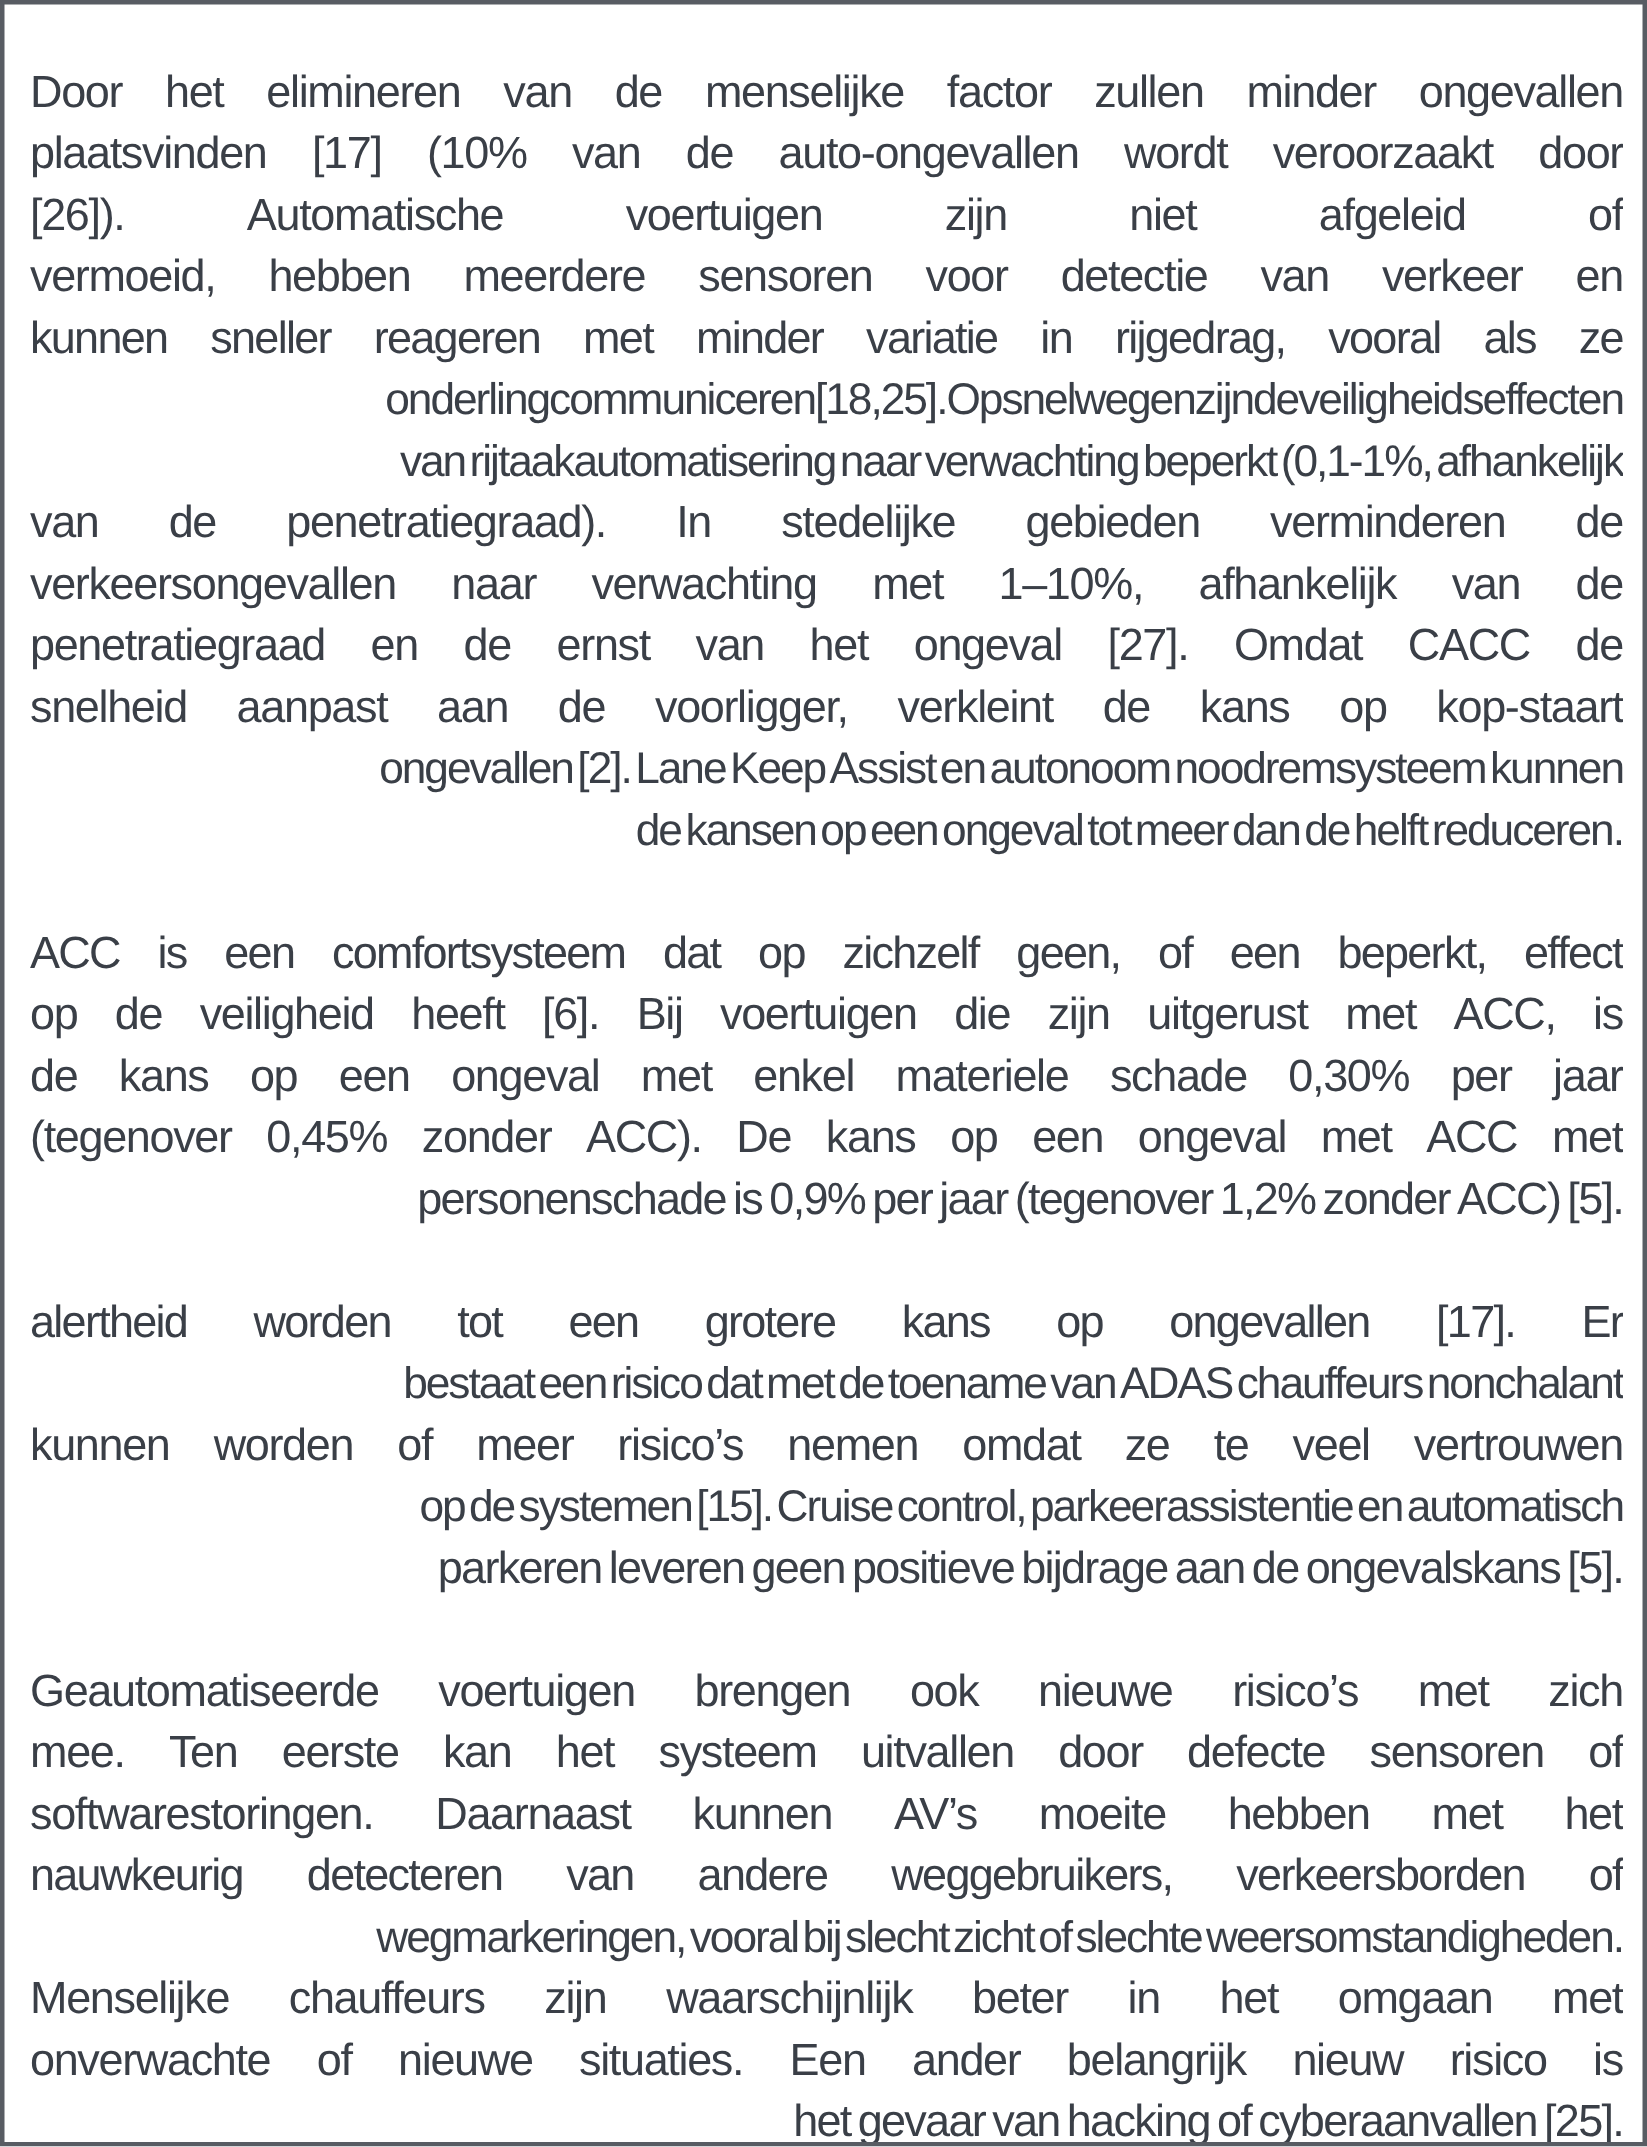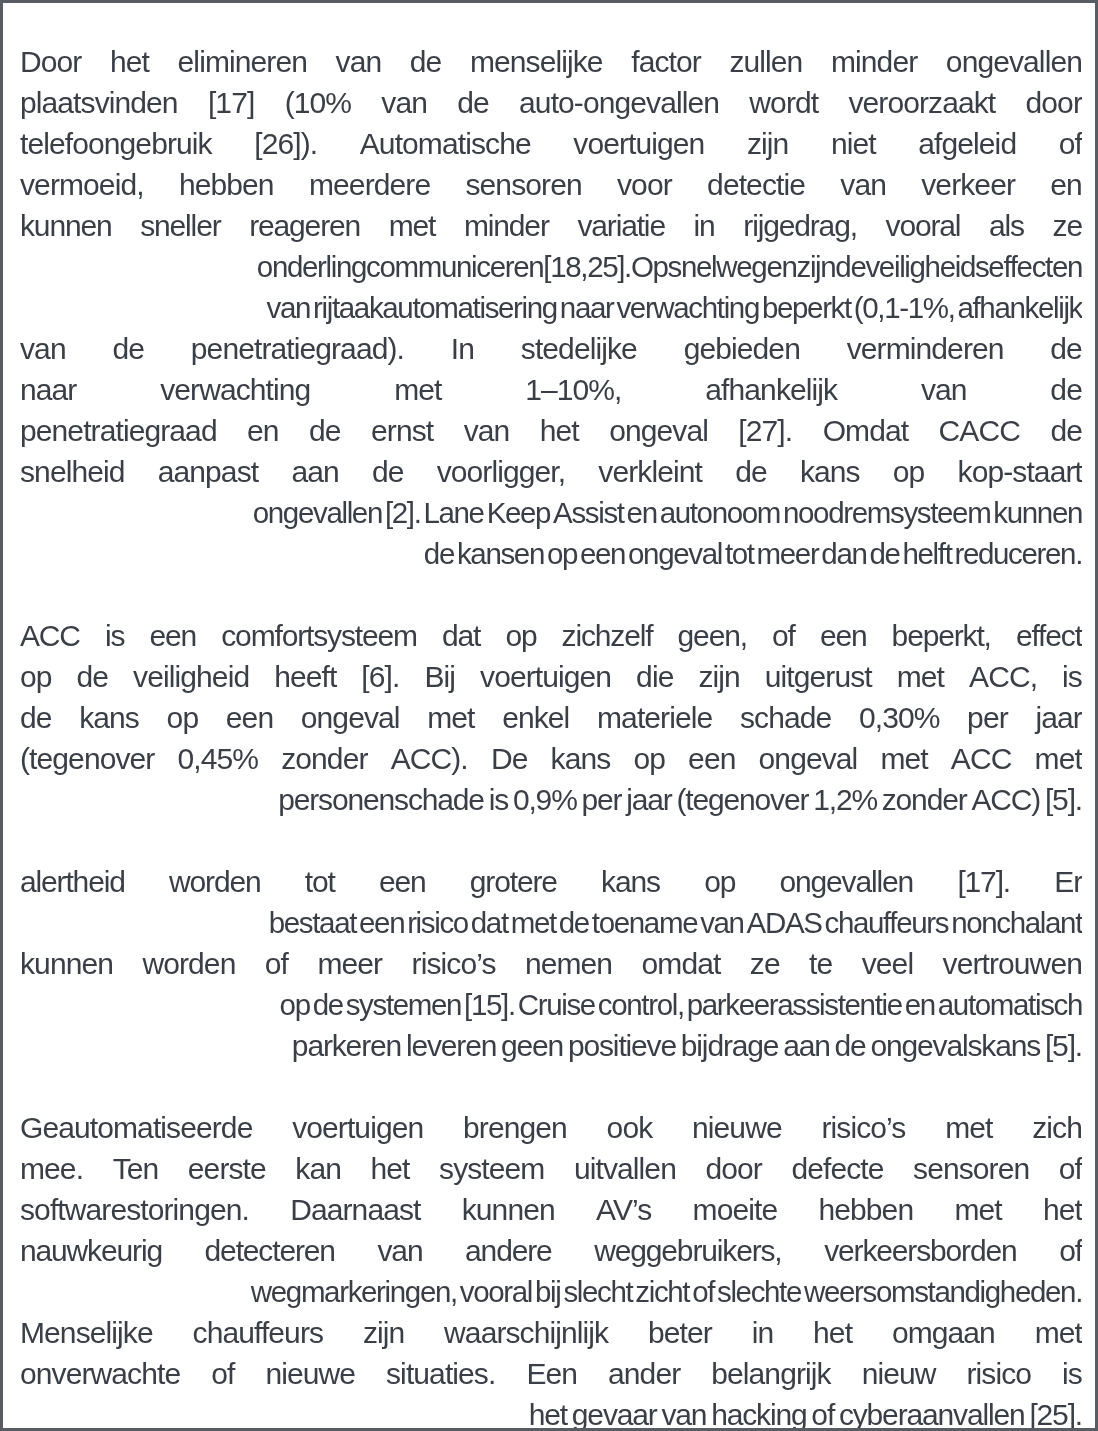--- a/index.html
+++ b/index.html
@@ -78,27 +78,27 @@
   }
 </style>
 </head>
 <body>
 
 <div class="page" style="border-color: rgb(88, 92, 99); background: rgb(255, 255, 255);">
   <div class="text-body" style="color: rgb(58, 63, 71);">
       <div class="paragraph">
         <div class="line just"><span class="w">Door</span><span class="w">het</span><span class="w">elimineren</span><span class="w">van</span><span class="w">de</span><span class="w">menselijke</span><span class="w">factor</span><span class="w">zullen</span><span class="w">minder</span><span class="w">ongevallen</span></div>
         <div class="line just"><span class="w">plaatsvinden</span><span class="w">[17]</span><span class="w">(10%</span><span class="w">van</span><span class="w">de</span><span class="w">auto-ongevallen</span><span class="w">wordt</span><span class="w">veroorzaakt</span><span class="w">door</span></div>
-        <div class="line just"><span class="w">telefoongebruik</span><span class="w">[26]).</span><span class="w">Automatische</span><span class="w">voertuigen</span><span class="w">zijn</span><span class="w">niet</span><span class="w">afgeleid</span><span class="w">of</span></div>
+        <div class="line just"><span class="w">[26]).</span><span class="w">Automatische</span><span class="w">voertuigen</span><span class="w">zijn</span><span class="w">niet</span><span class="w">afgeleid</span><span class="w">of</span></div>
         <div class="line just"><span class="w">vermoeid,</span><span class="w">hebben</span><span class="w">meerdere</span><span class="w">sensoren</span><span class="w">voor</span><span class="w">detectie</span><span class="w">van</span><span class="w">verkeer</span><span class="w">en</span></div>
         <div class="line just snug"><span class="w">kunnen</span><span class="w">sneller</span><span class="w">reageren</span><span class="w">met</span><span class="w">minder</span><span class="w">variatie</span><span class="w">in</span><span class="w">rijgedrag,</span><span class="w">vooral</span><span class="w">als</span><span class="w">ze</span></div>
         <div class="line last tight"><span class="w">onderlingcommuniceren[18,25].Opsnelwegenzijndeveiligheidseffecten</span></div>
         <div class="line last tight"><span class="w">van</span><span class="w">rijtaakautomatisering</span><span class="w">naar</span><span class="w">verwachting</span><span class="w">beperkt</span><span class="w">(0,1-1%,</span><span class="w">afhankelijk</span></div>
         <div class="line just"><span class="w">van</span><span class="w">de</span><span class="w">penetratiegraad).</span><span class="w">In</span><span class="w">stedelijke</span><span class="w">gebieden</span><span class="w">verminderen</span><span class="w">de</span></div>
-        <div class="line just"><span class="w">naar</span><span class="w">verwachting</span><span class="w">met</span><span class="w">1–10%,</span><span class="w">afhankelijk</span><span class="w">van</span><span class="w">de</span></div>
+        <div class="line just"><span class="w">verkeersongevallen</span><span class="w">naar</span><span class="w">verwachting</span><span class="w">met</span><span class="w">1–10%,</span><span class="w">afhankelijk</span><span class="w">van</span><span class="w">de</span></div>
         <div class="line just"><span class="w">penetratiegraad</span><span class="w">en</span><span class="w">de</span><span class="w">ernst</span><span class="w">van</span><span class="w">het</span><span class="w">ongeval</span><span class="w">[27].</span><span class="w">Omdat</span><span class="w">CACC</span><span class="w">de</span></div>
         <div class="line just"><span class="w">snelheid</span><span class="w">aanpast</span><span class="w">aan</span><span class="w">de</span><span class="w">voorligger,</span><span class="w">verkleint</span><span class="w">de</span><span class="w">kans</span><span class="w">op</span><span class="w">kop-staart</span></div>
         <div class="line last tight"><span class="w">ongevallen</span><span class="w">[2].</span><span class="w">Lane</span><span class="w">Keep</span><span class="w">Assist</span><span class="w">en</span><span class="w">autonoom</span><span class="w">noodremsysteem</span><span class="w">kunnen</span></div>
         <div class="line last tight"><span class="w">de</span><span class="w">kansen</span><span class="w">op</span><span class="w">een</span><span class="w">ongeval</span><span class="w">tot</span><span class="w">meer</span><span class="w">dan</span><span class="w">de</span><span class="w">helft</span><span class="w">reduceren.</span></div>
       </div>
       <div class="paragraph">
         <div class="line just snug"><span class="w">ACC</span><span class="w">is</span><span class="w">een</span><span class="w">comfortsysteem</span><span class="w">dat</span><span class="w">op</span><span class="w">zichzelf</span><span class="w">geen,</span><span class="w">of</span><span class="w">een</span><span class="w">beperkt,</span><span class="w">effect</span></div>
         <div class="line just"><span class="w">op</span><span class="w">de</span><span class="w">veiligheid</span><span class="w">heeft</span><span class="w">[6].</span><span class="w">Bij</span><span class="w">voertuigen</span><span class="w">die</span><span class="w">zijn</span><span class="w">uitgerust</span><span class="w">met</span><span class="w">ACC,</span><span class="w">is</span></div>
         <div class="line just"><span class="w">de</span><span class="w">kans</span><span class="w">op</span><span class="w">een</span><span class="w">ongeval</span><span class="w">met</span><span class="w">enkel</span><span class="w">materiele</span><span class="w">schade</span><span class="w">0,30%</span><span class="w">per</span><span class="w">jaar</span></div>
         <div class="line just"><span class="w">(tegenover</span><span class="w">0,45%</span><span class="w">zonder</span><span class="w">ACC).</span><span class="w">De</span><span class="w">kans</span><span class="w">op</span><span class="w">een</span><span class="w">ongeval</span><span class="w">met</span><span class="w">ACC</span><span class="w">met</span></div>

